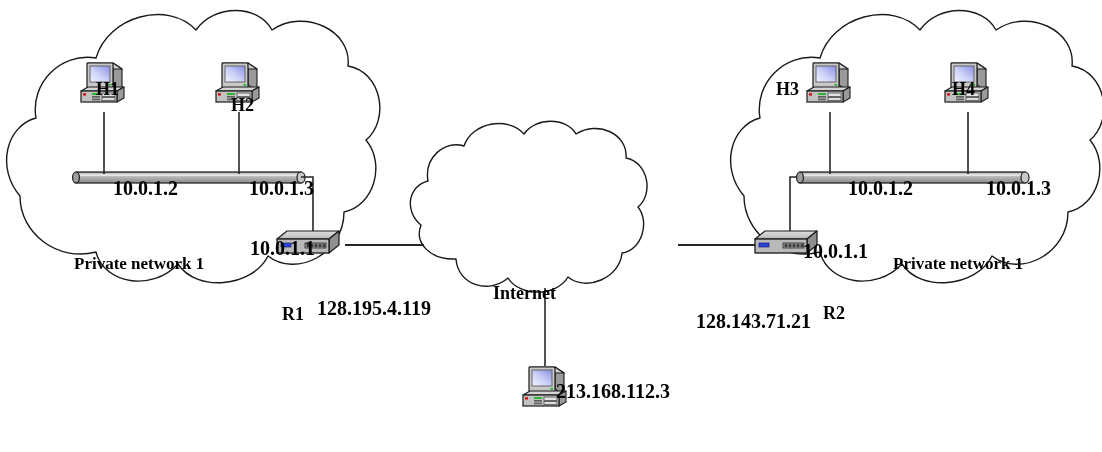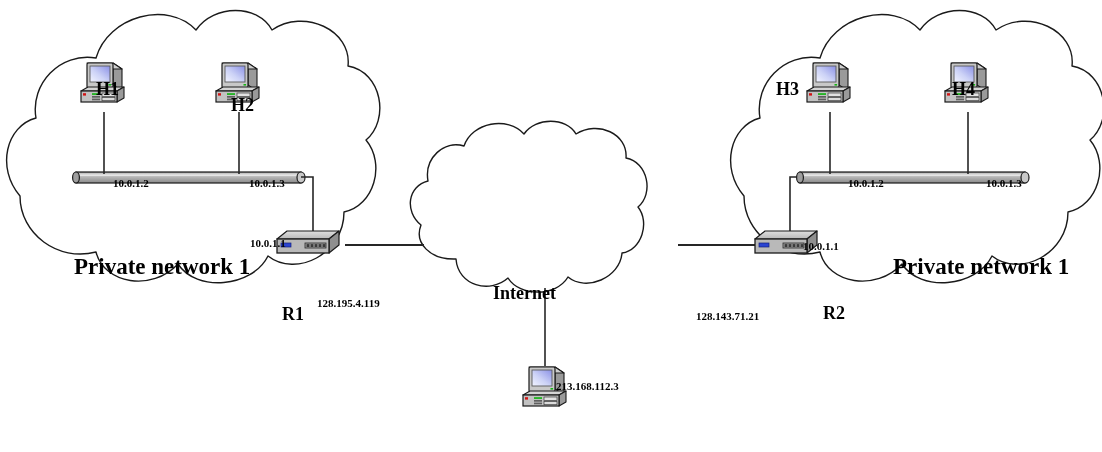--- a/index.html
+++ b/index.html
@@ -30,25 +30,25 @@
     font-weight: bold;
     color: #000000;
     white-space: nowrap;
     line-height: 1;
     margin-top: 44px;
   }
   .lbl-node {
     font-size: 18px;
   }
   .lbl-ip {
-    font-size: 11px;
+    font-size: 20px;
     text-align: right;
   }
   .lbl-net {
-    font-size: 23px;
+    font-size: 17px;
   }
   .lbl-cloud {
     font-size: 18px;
   }
 </style>
 </head>
 <body>
 
 <div id="diagram-root">
 

